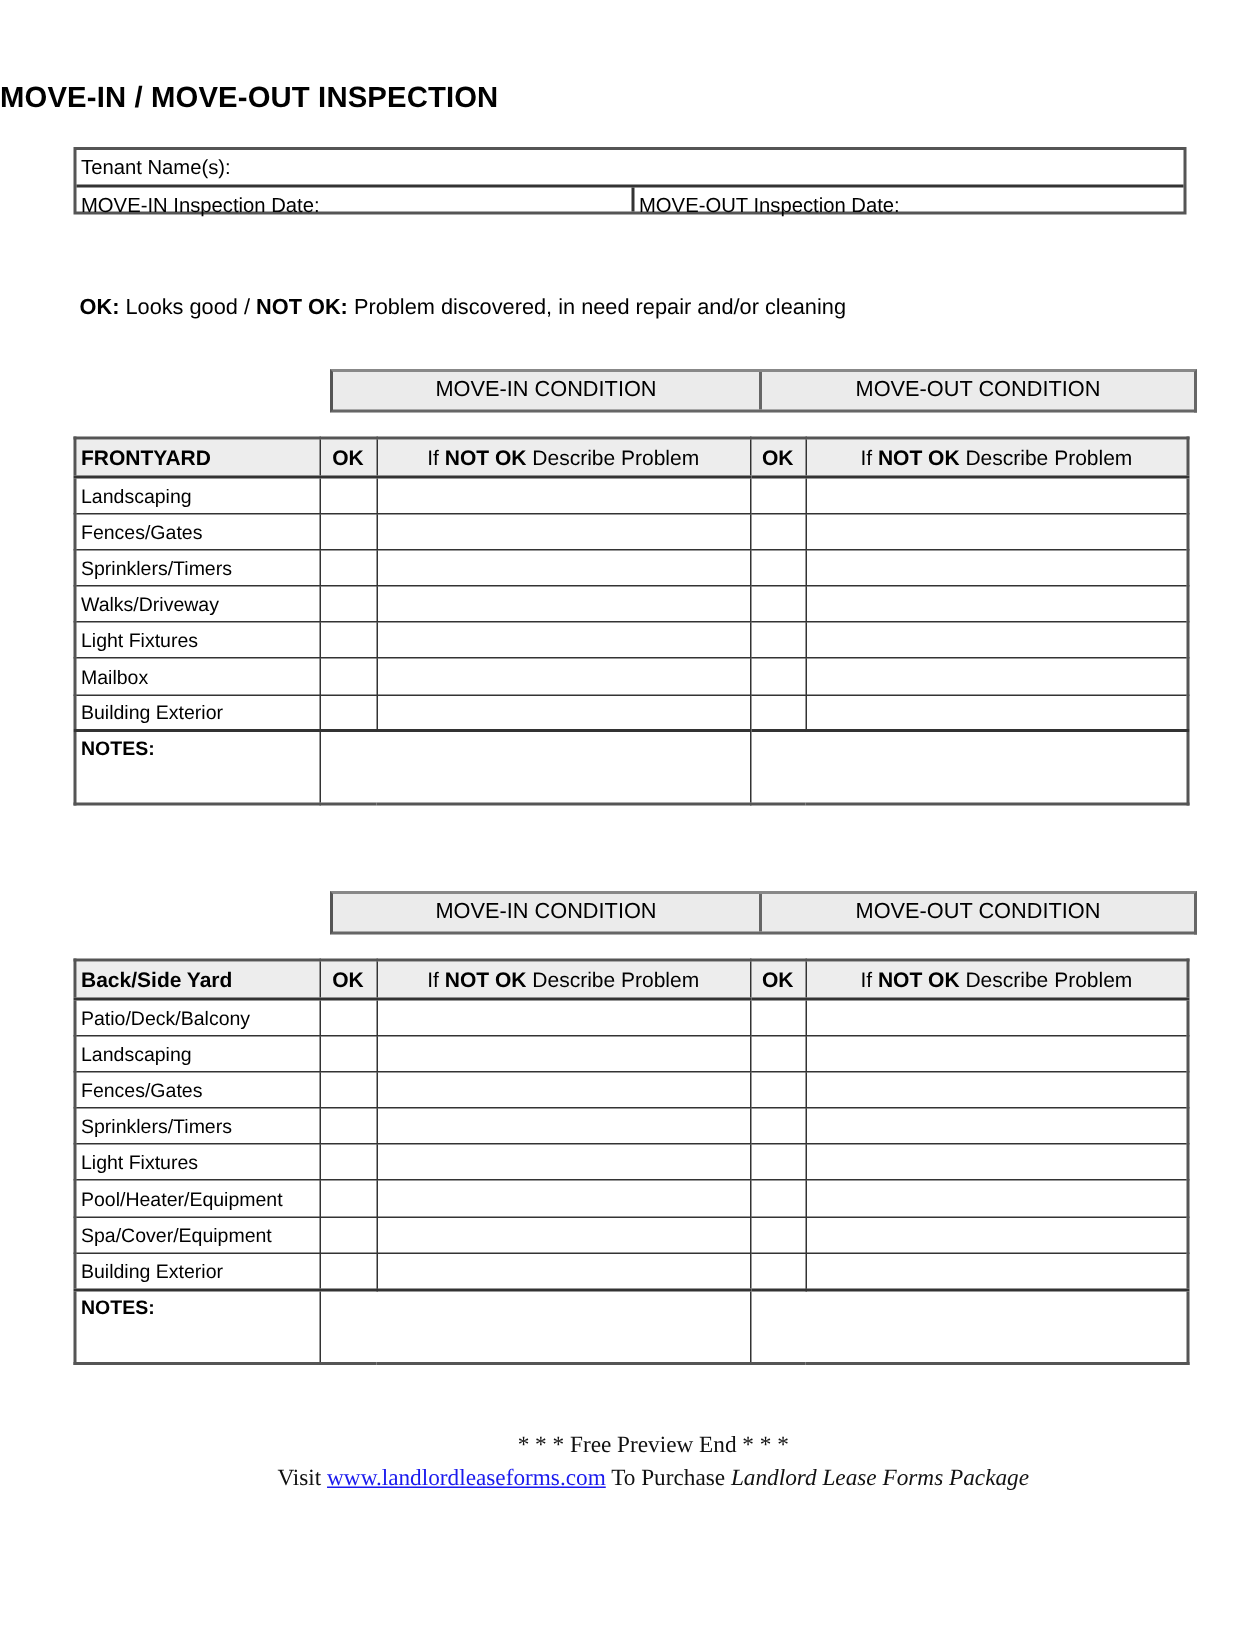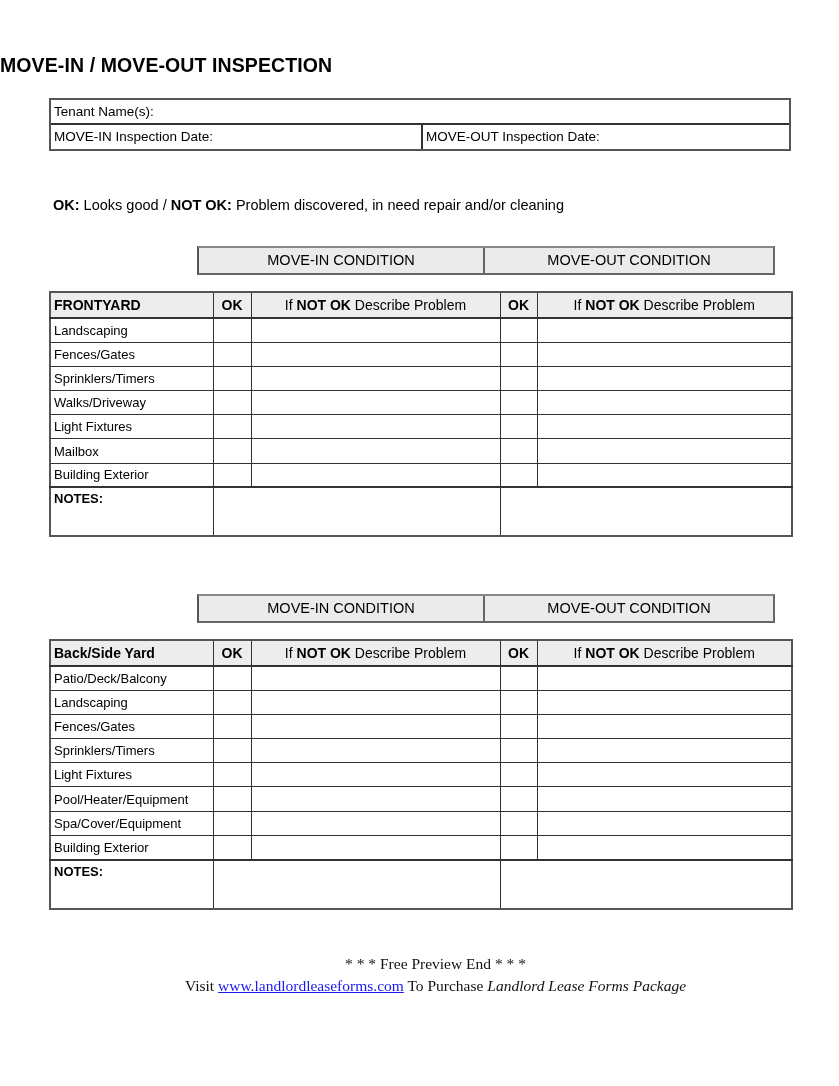--- a/index.html
+++ b/index.html
@@ -10,31 +10,31 @@
   .title {
     position: absolute; top: 54px; left: 0; width: 839px; 
     font-weight: bold; font-size: 19.5px; letter-spacing: 0.1px;
   }
   
   .info {
     position: absolute; left: 49px; top: 98px; width: 742px;
     border: 2px solid #555; box-sizing: border-box; background: #fff;
   }
   .info .row { display: flex; height: 25px; border-bottom: 2px solid #333; box-sizing: border-box; }
-  .info .row:last-child { border-bottom: none; height: 24px; }
+  .info .row:last-child { border-bottom: none; height: 16px; }
   .info .cell { font-size: 13.5px; line-height: 23px; padding-left: 3px; box-sizing: border-box; white-space: nowrap; }
   .info .split { border-left: 2px solid #333; }
   .legend {
     position: absolute; left: 53px; top: 197px; font-size: 14.5px;
   }
   .legend b { font-weight: bold; }
 
   
   .cond {
-    position: absolute; left: 197px; width: 578px; height: 29px; display: flex;
+    position: absolute; left: 220px; width: 578px; height: 29px; display: flex;
     border: 2px solid #666; border-top-color: #888; border-left-color: #555; box-sizing: border-box; background: #ebebeb;
   }
   .cond div { flex: 0 0 auto; text-align: center; font-size: 14.5px; line-height: 25px; box-sizing: border-box; }
   .cond .c1 { width: 286px; border-right: 2px solid #666; }
   .cond .c2 { width: 288px; }
 
   
   table.grid {
     position: absolute; left: 49px; width: 742px; border-collapse: collapse; table-layout: fixed;
     border: 2px solid #555;

